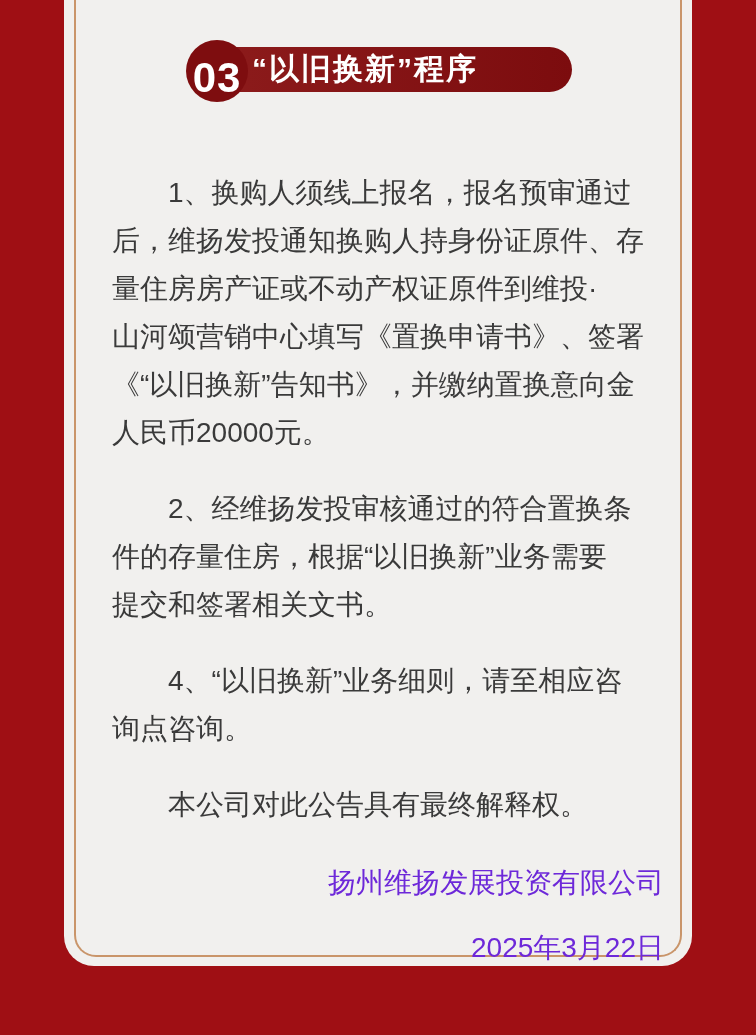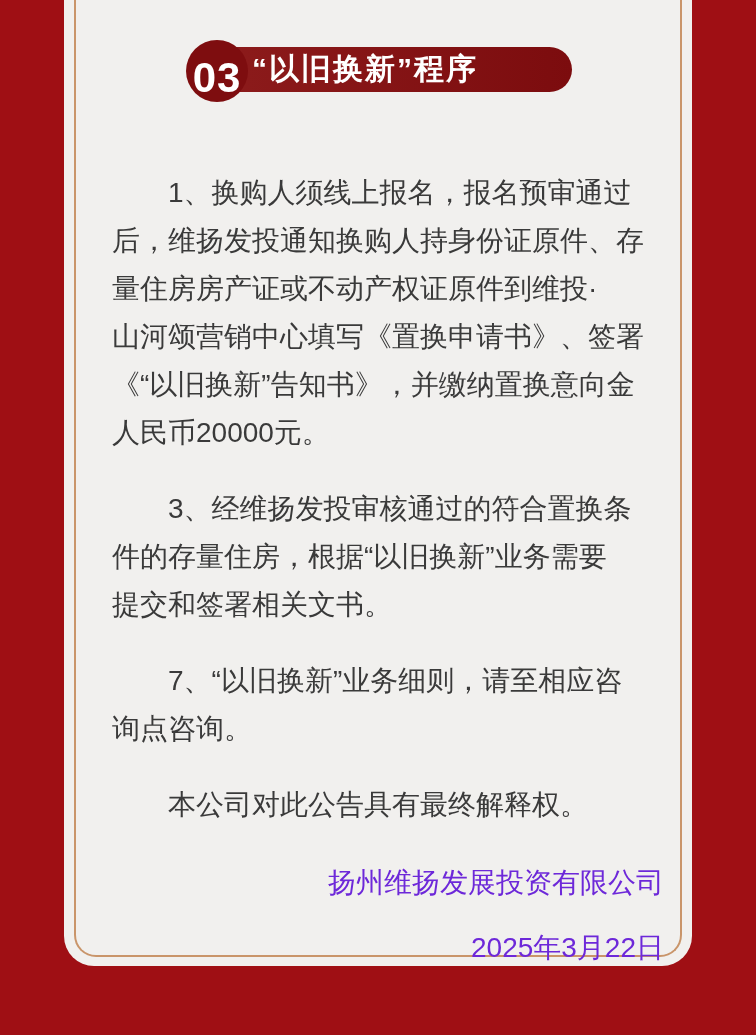--- a/index.html
+++ b/index.html
@@ -97,24 +97,24 @@
       <span class="badge-number">03</span>
     </div>
 
     <div class="content">
       <div class="para">　　1、换购人须线上报名，报名预审通过
 后，维扬发投通知换购人持身份证原件、存
 量住房房产证或不动产权证原件到维投·
 山河颂营销中心填写《置换申请书》、签署
 《“以旧换新”告知书》，并缴纳置换意向金
 人民币20000元。</div>
-      <div class="para">　　3、经维扬发投审核通过的符合置换条
+      <div class="para">　　2、经维扬发投审核通过的符合置换条
 件的存量住房，根据“以旧换新”业务需要
 提交和签署相关文书。</div>
-      <div class="para">　　7、“以旧换新”业务细则，请至相应咨
+      <div class="para">　　4、“以旧换新”业务细则，请至相应咨
 询点咨询。</div>
       <div class="para">　　本公司对此公告具有最终解释权。</div>
 
       <div class="signature">
         <div class="company">扬州维扬发展投资有限公司</div>
         <div class="date">2025年3月22日</div>
       </div>
     </div>
   </div>
 </div>

